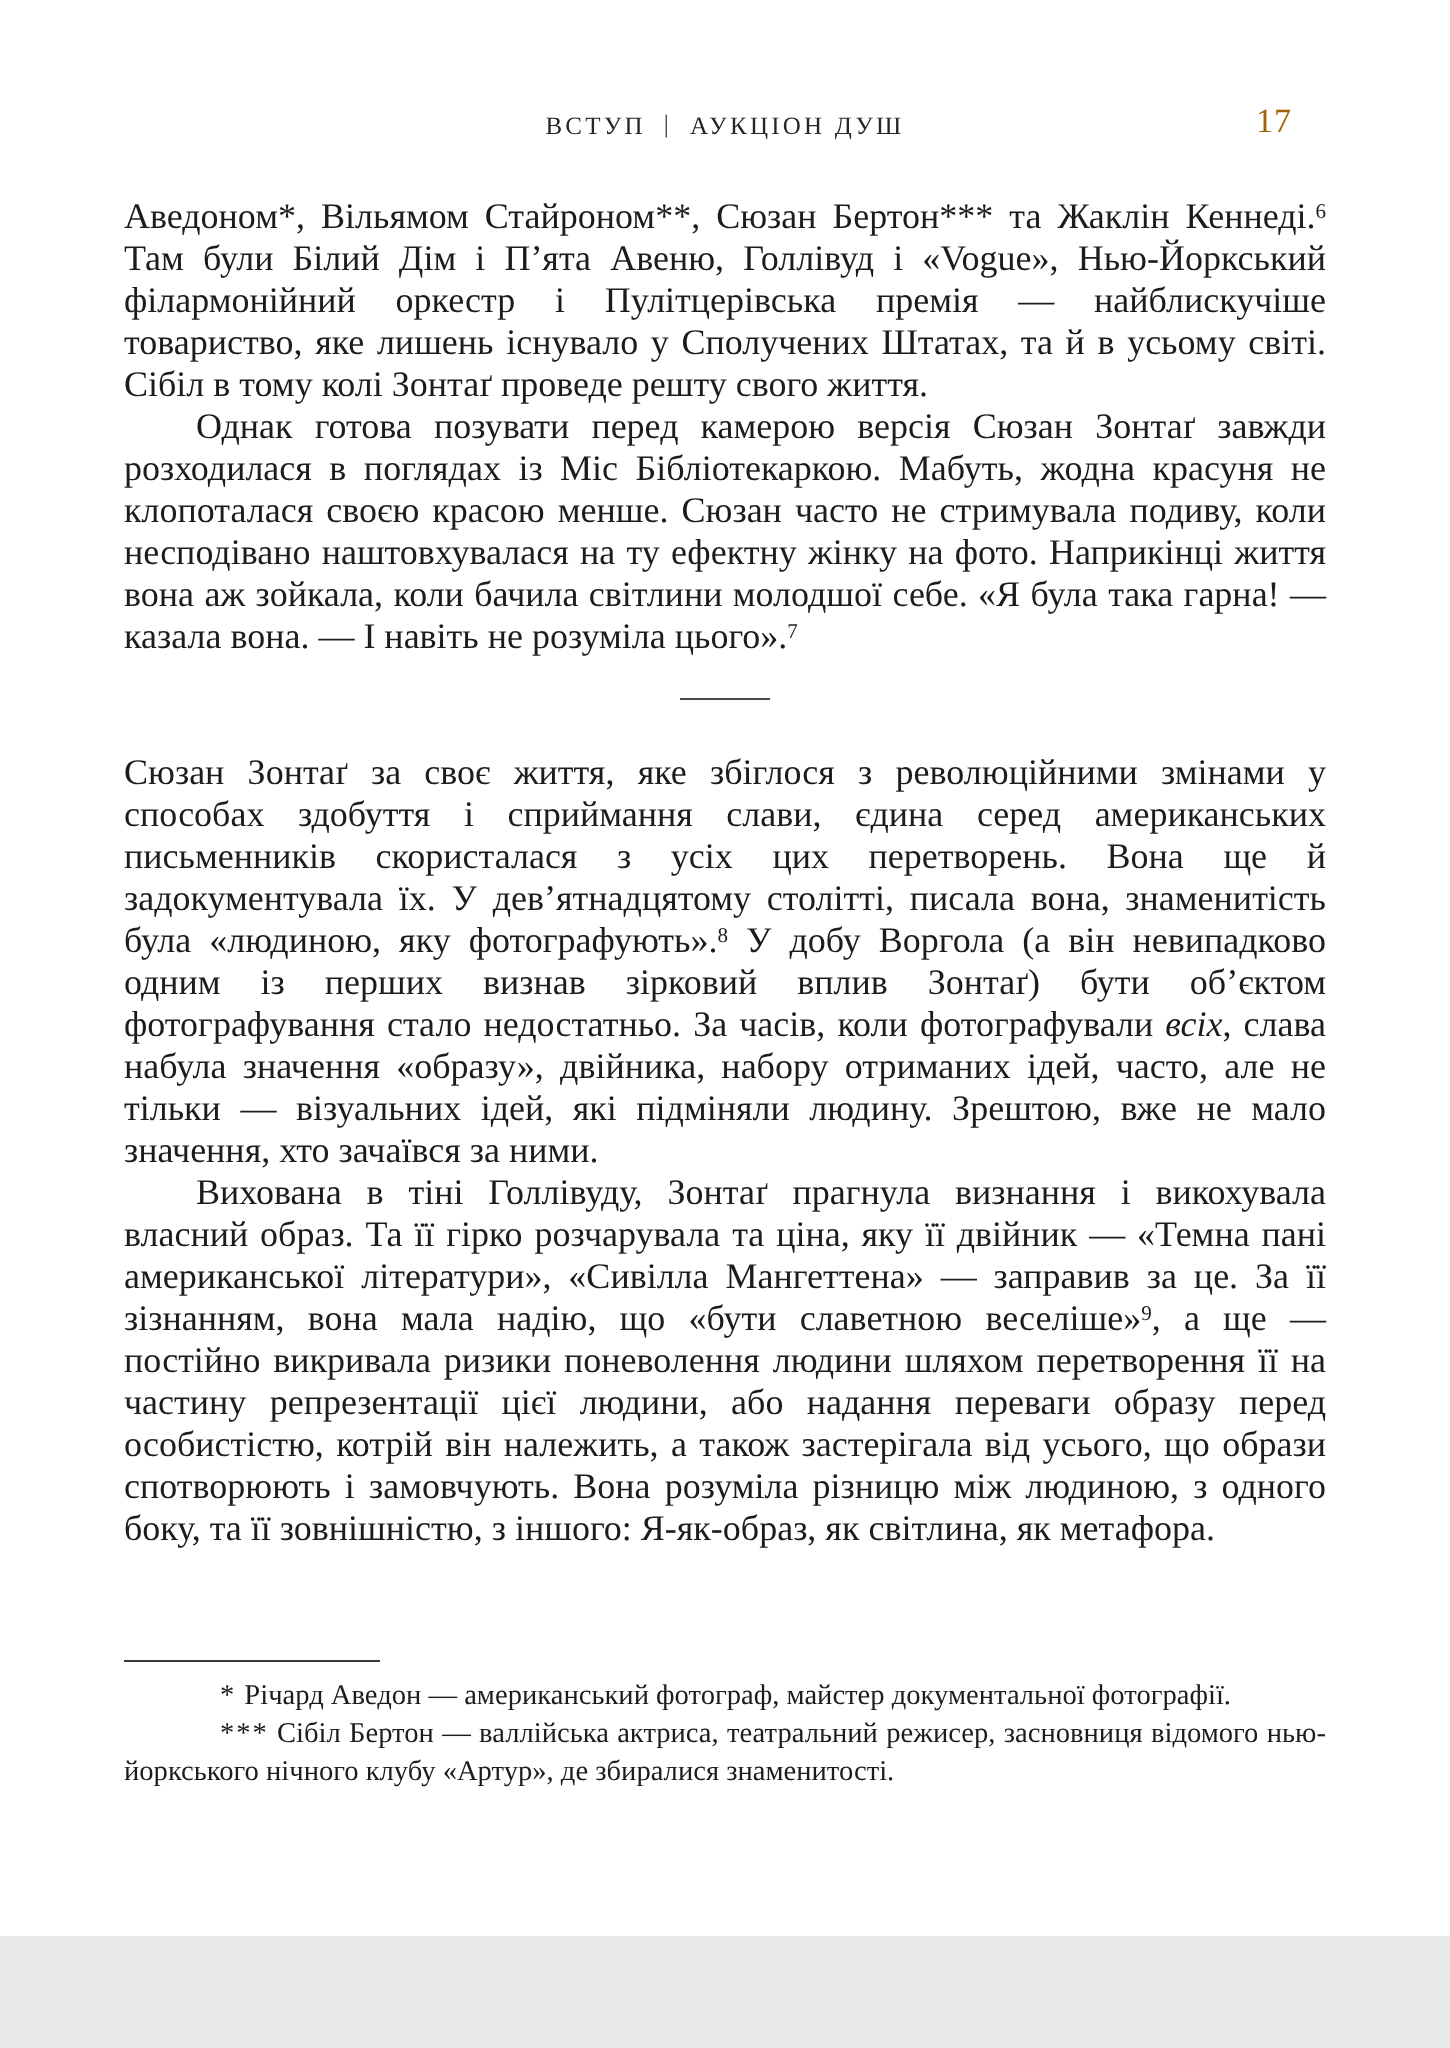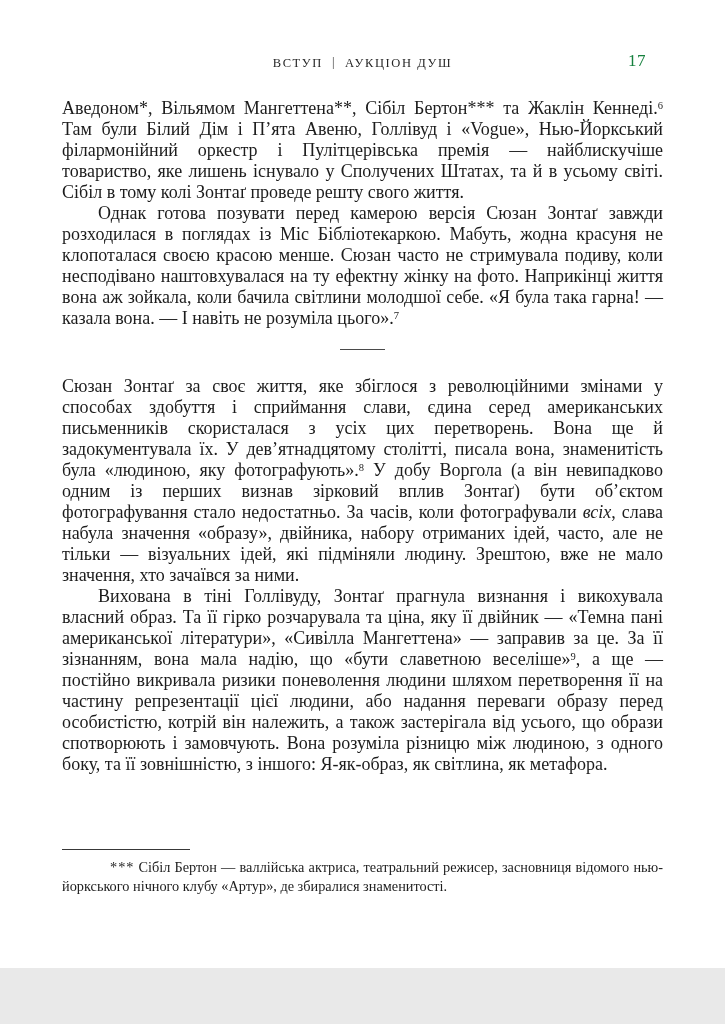--- a/index.html
+++ b/index.html
@@ -45,21 +45,21 @@
     color: #3a3a3a;
     transform: translateY(-1px);
   }
   .rh-pagenum {
     position: absolute;
     top: -2px;
     right: 17px;
     font-size: 17px;
     letter-spacing: 0.5px;
     line-height: 18px;
-    color: #15803d;
+    color: #a16207;
   }
 
   
   .text-column {
     flex: 1 1 auto;
     font-size: 18px;
     line-height: 21px;
     text-align: justify;
     color: var(--fg);
   }
@@ -104,28 +104,29 @@
 
   <header class="running-header">
     <div class="rh-title">
       <span>ВСТУП</span><span class="rh-divider">|</span><span>АУКЦІОН ДУШ</span>
     </div>
     <div class="rh-pagenum">17</div>
   </header>
 
   <main class="text-column">
     <div id="body-blocks">
-        <p class="body-par"><span>Аведоном*, Вільямом Мангеттена**, Сібіл Бертон*** та Жаклін Кеннеді.</span><sup>6</sup><span> Там були Білий Дім і П’ята Авеню, Голлівуд і «Vogue», Нью-Йоркський філармонійний оркестр і Пулітцерівська премія — найблискучіше товариство, яке лишень існувало у Сполучених Штатах, та й в усьому світі. Сібіл в тому колі Зонтаґ проведе решту свого життя.</span></p>
+        <p class="body-par"><span>Аведоном*, Вільямом Стайроном**, Сюзан Бертон*** та Жаклін Кеннеді.</span><sup>6</sup><span> Там були Білий Дім і П’ята Авеню, Голлівуд і «Vogue», Нью-Йоркський філармонійний оркестр і Пулітцерівська премія — найблискучіше товариство, яке лишень існувало у Сполучених Штатах, та й в усьому світі. Сібіл в тому колі Зонтаґ проведе решту свого життя.</span></p>
         <p class="body-par indented"><span>Однак готова позувати перед камерою версія Сюзан Зонтаґ завжди розходилася в поглядах із Міс Бібліотекаркою. Мабуть, жодна красуня не клопоталася своєю красою менше. Сюзан часто не стримувала подиву, коли несподівано наштовхувалася на ту ефектну жінку на фото. Наприкінці життя вона аж зойкала, коли бачила світлини молодшої себе. «Я була така гарна! — казала вона. — І навіть не розуміла цього».</span><sup>7</sup></p>
         <div class="section-separator"></div>
         <p class="body-par"><span>Сюзан Зонтаґ за своє життя, яке збіглося з революційними змінами у способах здобуття і сприймання слави, єдина серед американських письменників скористалася з усіх цих перетворень. Вона ще й задокументувала їх. У дев’ятнадцятому столітті, писала вона, знаменитість була «людиною, яку фотографують».</span><sup>8</sup><span> У добу Воргола (а він невипадково одним із перших визнав зірковий вплив Зонтаґ) бути об’єктом фотографування стало недостатньо. За часів, коли фотографували </span><i>всіх</i><span>, слава набула значення «образу», двійника, набору отриманих ідей, часто, але не тільки — візуальних ідей, які підміняли людину. Зрештою, вже не мало значення, хто зачаївся за ними.</span></p>
         <p class="body-par indented"><span>Вихована в тіні Голлівуду, Зонтаґ прагнула визнання і викохувала власний образ. Та її гірко розчарувала та ціна, яку її двійник — «Темна пані американської літератури», «Сивілла Мангеттена» — заправив за це. За її зізнанням, вона мала надію, що «бути славетною веселіше»</span><sup>9</sup><span>, а ще — постійно викривала ризики поневолення людини шляхом перетворення її на частину репрезентації цієї людини, або надання переваги образу перед особистістю, котрій він належить, а також застерігала від усього, що образи спотворюють і замовчують. Вона розуміла різницю між людиною, з одного боку, та її зовнішністю, з іншого: Я-як-образ, як світлина, як метафора.</span></p>
       </div>
   </main>
 
   <footer class="footnotes">
     <div class="footnote-rule"></div>
     <div id="footnote-list">
+        <p class="footnote"><span class="fn-marker">*</span><span>Річард Аведон — американський фотограф, майстер документальної фотографії.</span></p>
         <p class="footnote"><span class="fn-marker">***</span><span>Сібіл Бертон — валлійська актриса, театральний режисер, засновниця відомого нью-йоркського нічного клубу «Артур», де збиралися знаменитості.</span></p>
       </div>
   </footer>
 
 </div>
 
 </body></html>

